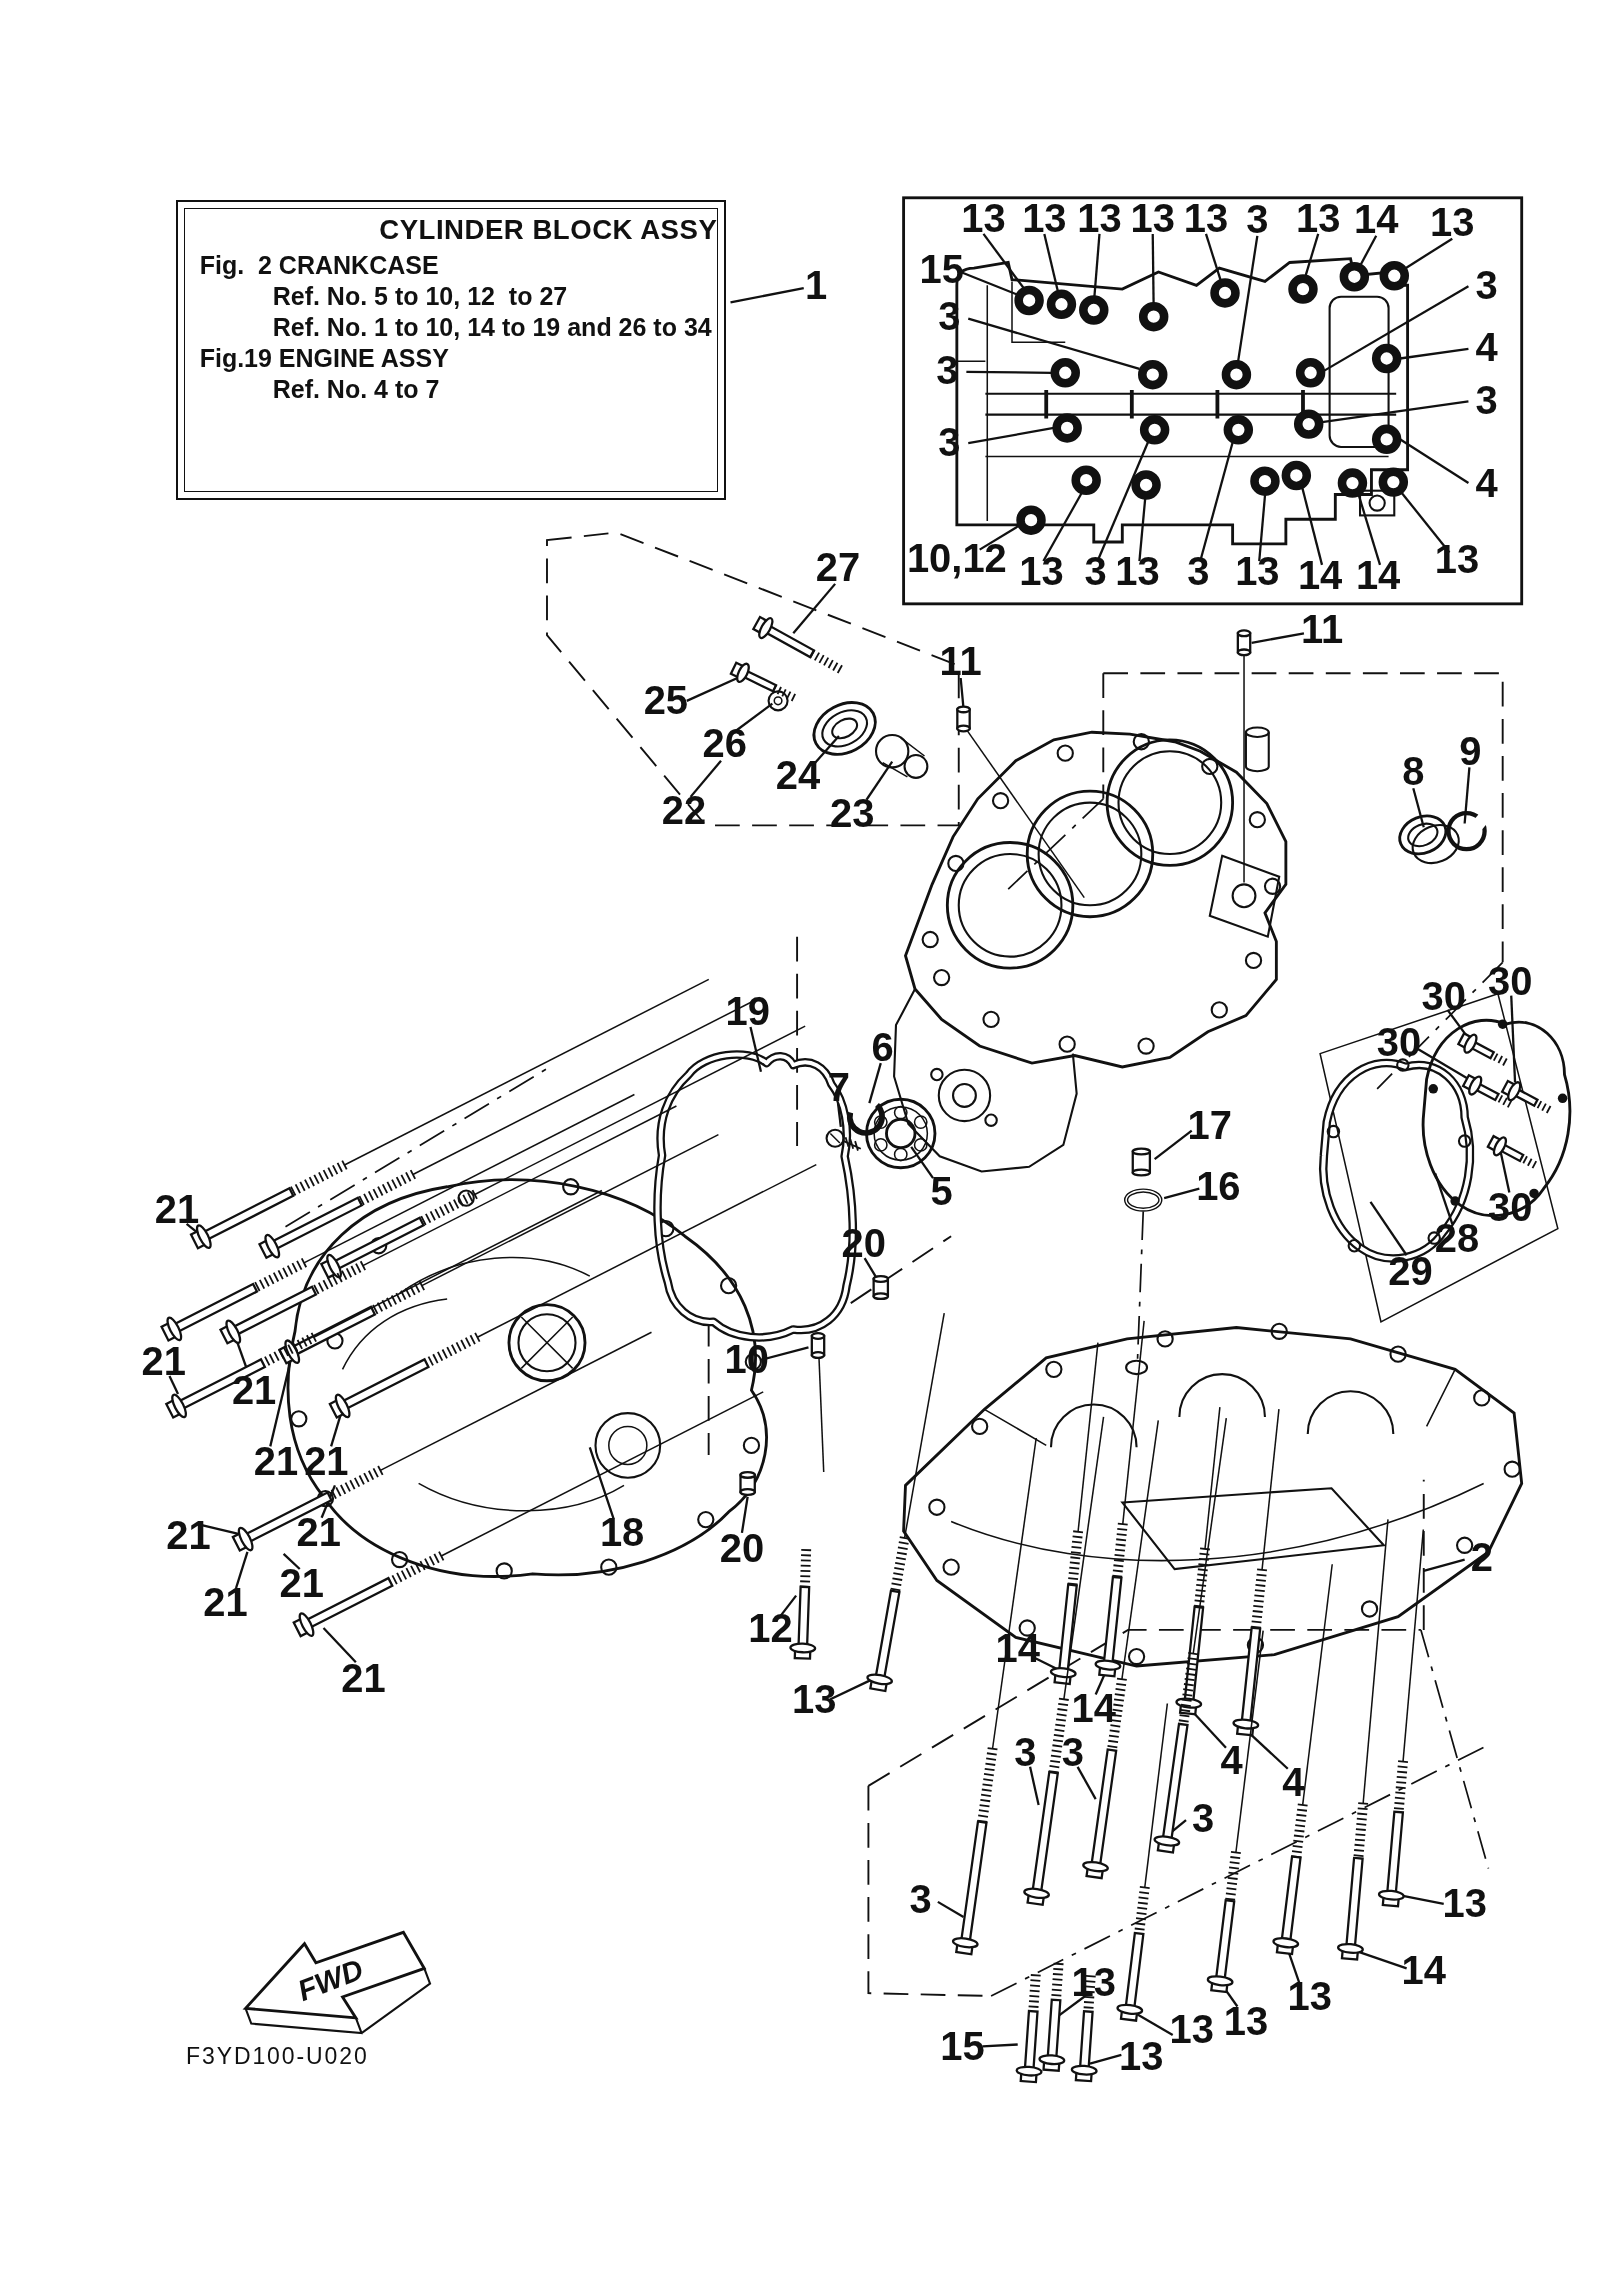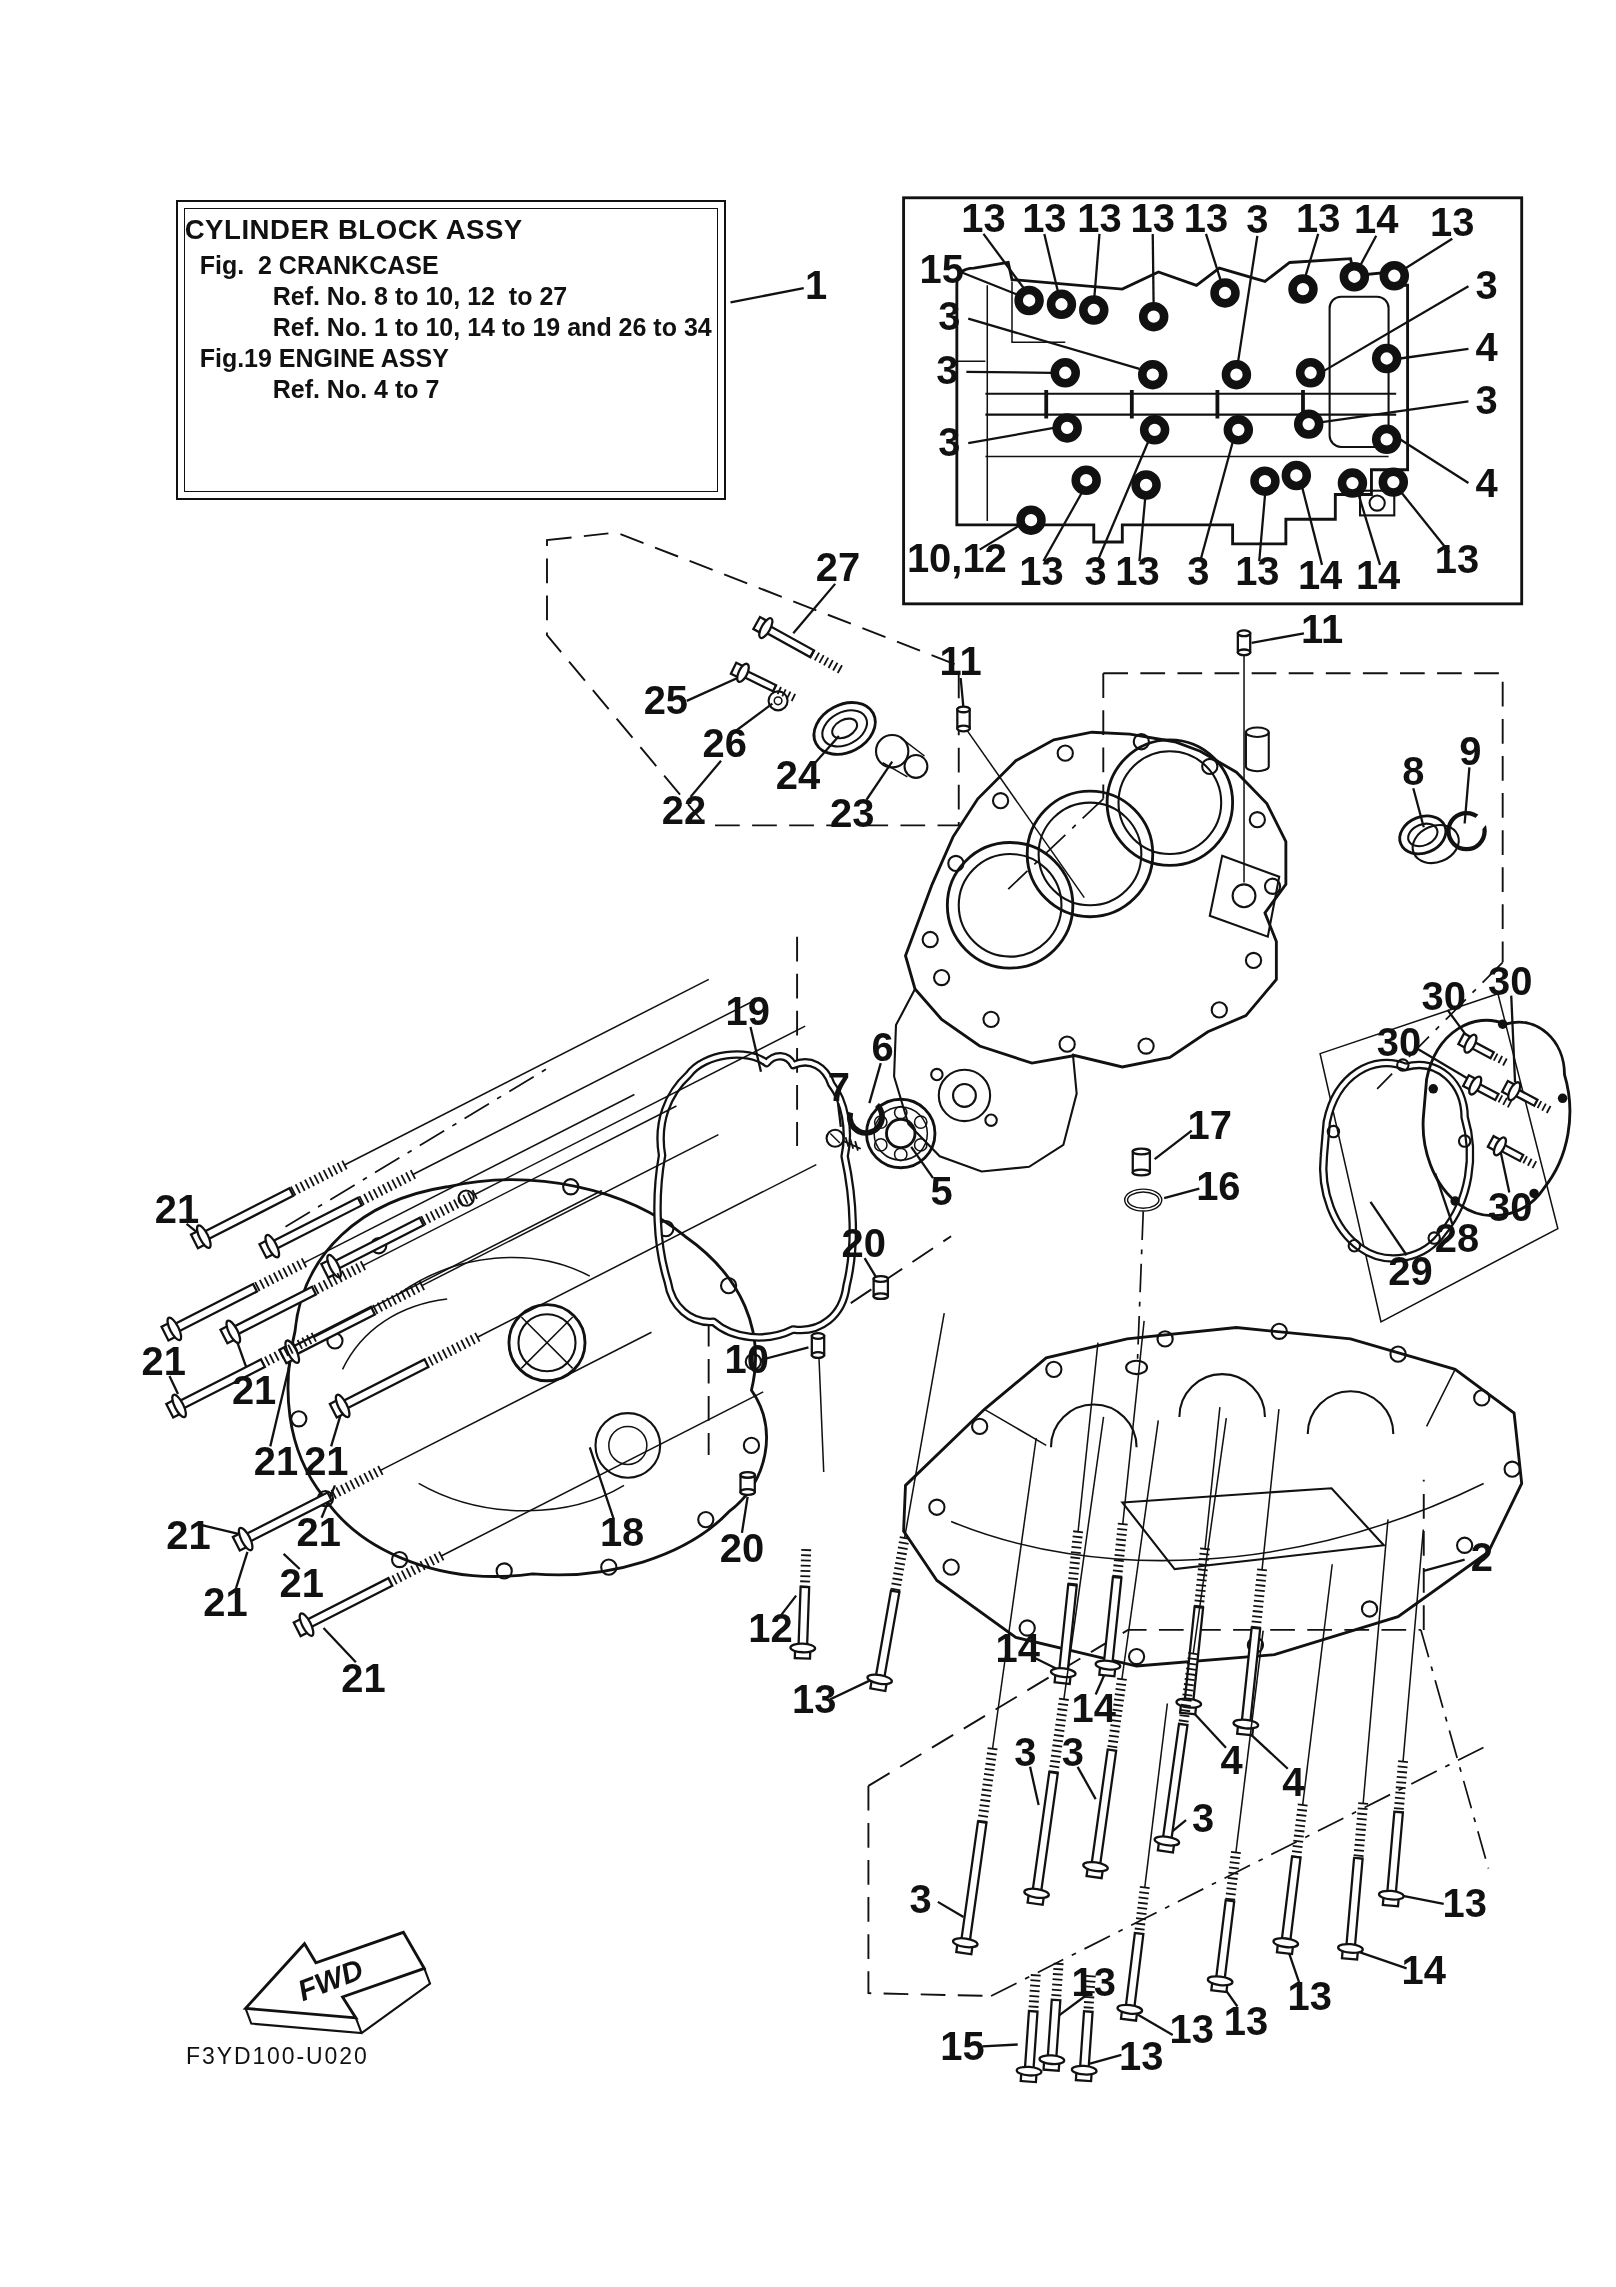--- a/index.html
+++ b/index.html
@@ -18,21 +18,21 @@
   .ld{stroke:#111;stroke-width:2.4;}
   .axs{stroke:#111;stroke-width:1.6;}
   .hole{fill:#fff;stroke:#111;stroke-width:9;}
   .b{fill:#fff;stroke:#111;stroke-width:2.4;}
   .bt{stroke:#111;stroke-width:1.9;}
   .lbl{font:700 42px "Liberation Sans",sans-serif;fill:#111;text-anchor:middle;}
   
   .info-box{position:absolute;left:176px;top:200px;width:550px;height:300px;
             border:2.9px solid #111;background:#fff;box-sizing:border-box;padding:5.7px;}
   .info-inner{border:1.9px solid #111;width:100%;height:100%;box-sizing:border-box;padding:5.7px 0 0 0;}
-  .info-title{font-weight:700;font-size:27.6px;text-align:left;letter-spacing:0.5px;margin-bottom:3.8px;}
+  .info-title{font-weight:700;font-size:27.6px;text-align:right;letter-spacing:0.5px;margin-bottom:3.8px;}
   .fig-line{font-weight:700;font-size:25px;line-height:31px;padding-left:15px;white-space:pre;}
   .ref-line{font-weight:700;font-size:25px;line-height:31px;padding-left:88px;white-space:pre;}
   .drawing-code{position:absolute;left:186px;top:2043px;font-size:23px;font-weight:400;
                 letter-spacing:1.9px;white-space:pre;}
   .fwd-text{font:700 italic 31px "Liberation Sans",sans-serif;fill:#111;}
 </style>
 </head>
 <body>
 
 <div class="page">
@@ -978,21 +978,21 @@
         <text x="1540" y="2016" class="lbl">13</text>
         <text x="1497" y="2086" class="lbl">14</text>
       </g>
 </svg>
 
 <div class="info-box">
   <div class="info-inner">
     <div class="info-title">CYLINDER BLOCK ASSY</div>
     <div>
       <div class="fig-line">Fig.  2 CRANKCASE</div>
-      <div class="ref-line">Ref. No. 8 to 10, 12  to 27</div>
+      <div class="ref-line">Ref. No. 5 to 10, 12  to 27</div>
     </div>
     <div>
       <div class="ref-line">Ref. No. 1 to 10, 14 to 19 and 26 to 34</div>
     </div>
     <div>
     </div>
     <div>
       <div class="fig-line">Fig.19 ENGINE ASSY</div>
       <div class="ref-line">Ref. No. 4 to 7</div>
     </div>

